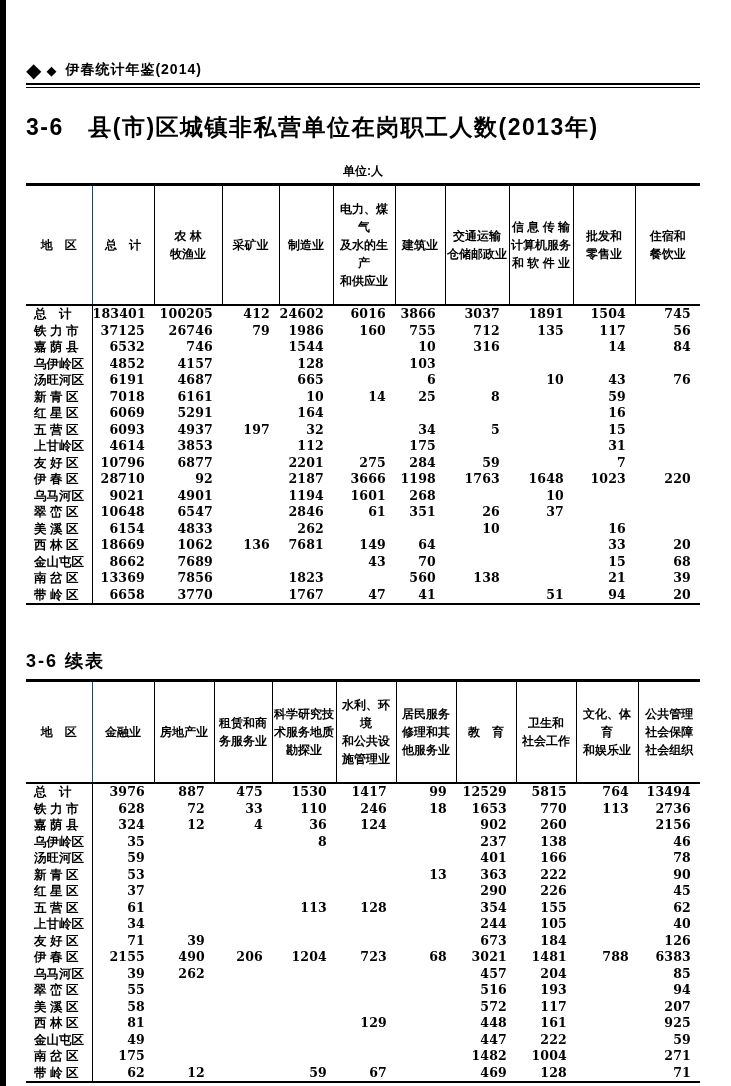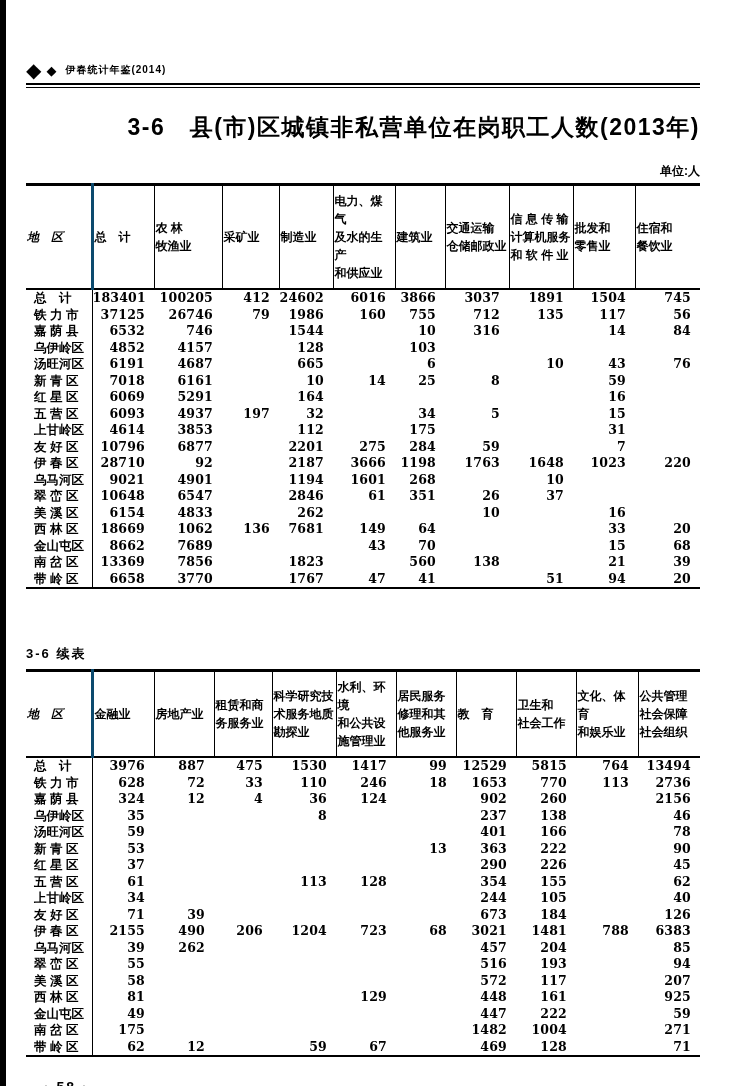--- a/index.html
+++ b/index.html
@@ -8,38 +8,38 @@
     background:#ffffff; color:#000;
     font-family:"Liberation Sans", sans-serif;
     position:relative; overflow:hidden;
   }
   .left-bar { position:absolute; left:0; top:0; width:6px; height:1086px; background:#000; }
   .content { padding:0 31px 0 26px; }
 
   .doc-header { margin-top:60px; display:flex; align-items:center; gap:5px; padding:0 0 3px 0; }
   .diamond-lg { font-size:20px; line-height:1; }
   .diamond-sm { font-size:13px; line-height:1; }
-  .yearbook-title { font-size:10px; font-weight:700; letter-spacing:1px; padding-left:4px; }
+  .yearbook-title { font-size:14px; font-weight:700; letter-spacing:1px; padding-left:4px; }
   .header-rule { border-top:2px solid #000; border-bottom:1px solid #000; height:2px; }
 
-  .page-title { text-align:right; font-size:23px; font-weight:800; margin-top:24px; letter-spacing:1.5px; white-space:nowrap; }
-  .unit-label { text-align:right; font-size:12px; font-weight:700; margin-top:20px; margin-bottom:3px; }
+  .page-title { text-align:left; font-size:23px; font-weight:800; margin-top:24px; letter-spacing:1.5px; white-space:nowrap; }
+  .unit-label { text-align:center; font-size:12px; font-weight:700; margin-top:20px; margin-bottom:3px; }
 
   table { border-collapse:collapse; table-layout:fixed; width:674px;
           border-top:3px solid #000; border-bottom:2px solid #000; }
   thead tr { border-bottom:2px solid #000; }
-  thead th { border-left:1px solid #000; font-size:12px; font-weight:700; text-align:left;
-             vertical-align:middle; white-space:pre-line; line-height:1.5; height:72px; padding:6px 1px; }
+  thead th { border-left:1px solid #000; font-size:12px; font-weight:700; text-align:center;
+             vertical-align:middle; white-space:pre-line; line-height:1.5; height:72px; padding:14px 1px; }
   thead th:first-child { border-left:none; }
   tbody td { height:16.5px; font-size:12.5px; font-weight:700; padding:0; line-height:16.5px; }
   td.region { border-right:1px solid #000; padding-left:8px; font-family:"Liberation Sans", sans-serif; }
-  thead th.region-h { border-right:3px solid #0c4a6e;font-style:italic; }
+  thead th.region-h { border-right:1px solid #0c4a6e; }
   td.num { text-align:right; padding-right:9px; font-family:"DejaVu Serif", serif; letter-spacing:0.2px; }
 
-  .cont-label { font-size:13px; font-weight:700; margin-top:56px; margin-bottom:6px; letter-spacing:2px; }
+  .cont-label { font-size:18px; font-weight:700; margin-top:44px; margin-bottom:6px; letter-spacing:2px; }
   .page-number { font-size:14px; font-weight:700; margin-top:22px; padding-left:18px; letter-spacing:2px; }
 </style>
 </head>
 <body>
 
 <div class="left-bar"></div>
 
 <div class="content">
 
   <div class="doc-header">

